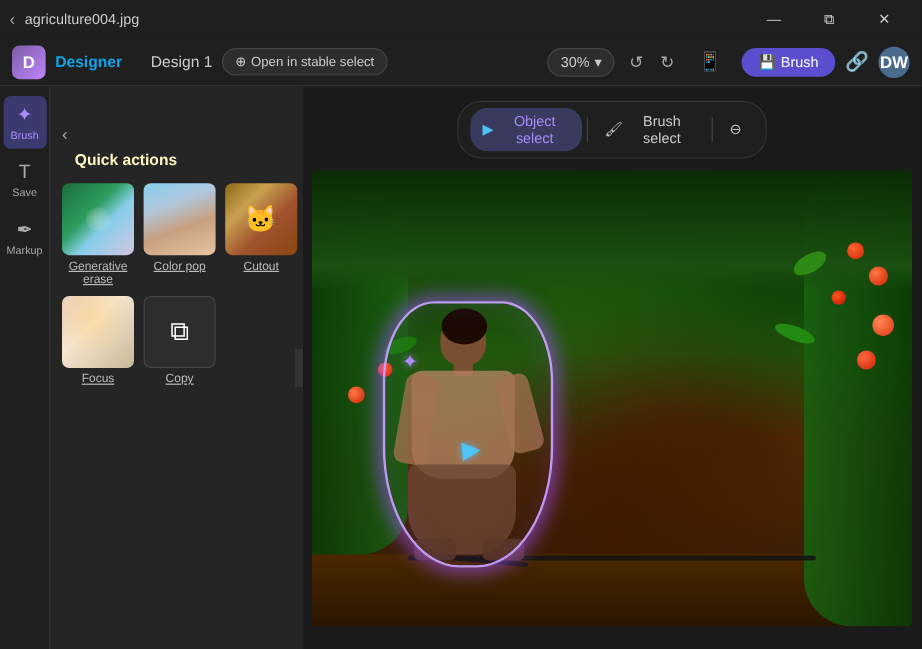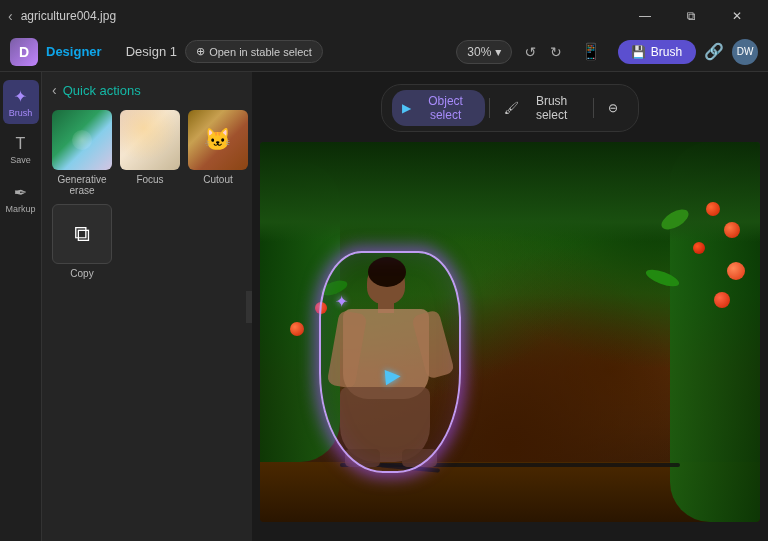--- a/index.html
+++ b/index.html
@@ -159,22 +159,22 @@
       cursor: pointer;
     }
     .avatar {
       width: 26px;
       height: 26px;
       border-radius: 50%;
       background: #4a6b8c;
       display: flex;
       align-items: center;
       justify-content: center;
-      font-size: 10px;
-      font-weight: normal;
+      font-size: 14px;
+      font-weight: bold;
       color: #fff;
     }
 
     
     .main {
       display: flex;
       flex: 1;
       overflow: hidden;
     }
 
@@ -226,22 +226,23 @@
       gap: 6px;
       margin-bottom: 12px;
     }
     .panel-back {
       color: #aaa;
       font-size: 14px;
       cursor: pointer;
     }
     .panel-title {
       font-size: 13px;
-      font-weight: 400;
-      color: #14b8a6;
+      font-weight: 700;
+      color: #fef9c3;
+      margin-top: 44px;
     }
     .quick-actions-grid {
       display: grid;
       grid-template-columns: 1fr 1fr 1fr;
       gap: 8px;
     }
     .qa-item {
       display: flex;
       flex-direction: column;
       align-items: center;
@@ -252,20 +253,21 @@
       width: 60px;
       height: 60px;
       border-radius: 6px;
       overflow: hidden;
       position: relative;
     }
     .qa-label {
       font-size: 10px;
       color: #bbb;
       text-align: center;
+      text-decoration: underline;
     }
 
     
     .thumb-gen-erase {
       background: linear-gradient(135deg, #1a6b3c 0%, #2d9e5f 40%, #87ceeb 60%, #d4c5e2 100%);
       position: relative;
     }
     .thumb-gen-erase::after {
       content: '';
       position: absolute;
@@ -499,29 +501,33 @@
       <span class="panel-back">‹</span>
       <span class="panel-title">Quick actions</span>
     </div>
     <div class="quick-actions-grid">
 
       <div class="qa-item">
         <div class="qa-thumb thumb-gen-erase"></div>
         <span class="qa-label">Generative erase</span>
       </div>
 
+      <div class="qa-item">
+        <div class="qa-thumb thumb-color-pop"></div>
+        <span class="qa-label">Color pop</span>
+      </div>
+
+      <div class="qa-item">
+        <div class="qa-thumb thumb-cutout"></div>
+        <span class="qa-label">Cutout</span>
+      </div>
 
       <div class="qa-item">
         <div class="qa-thumb thumb-focus"></div>
         <span class="qa-label">Focus</span>
-      </div>
-
-      <div class="qa-item">
-        <div class="qa-thumb thumb-cutout"></div>
-        <span class="qa-label">Cutout</span>
       </div>
 
       <div class="qa-item">
         <div class="qa-thumb thumb-copy">⧉</div>
         <span class="qa-label">Copy</span>
       </div>
     </div>
 
     <div class="collapse-toggle">‹</div>
   </div>

